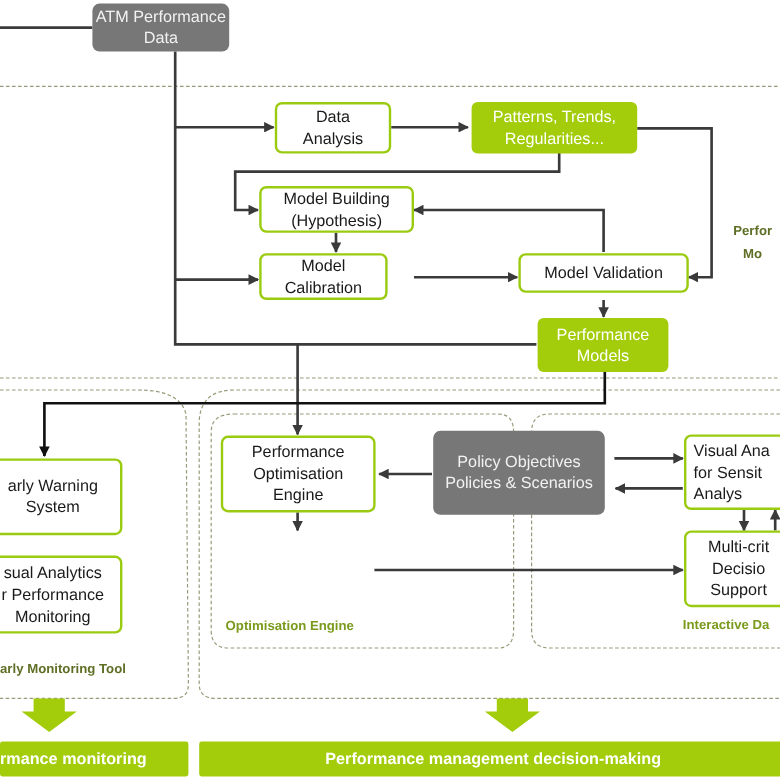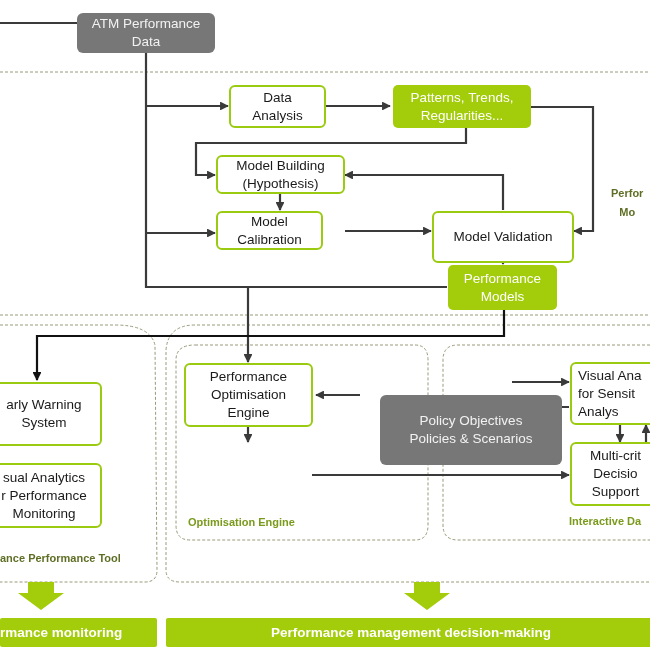--- a/index.html
+++ b/index.html
@@ -60,54 +60,54 @@
     <line x1="569" y1="407" x2="513" y2="407" marker-end="url(#arr)"></line>
     <line x1="620" y1="425" x2="620" y2="442" marker-end="url(#arr)"></line>
     <line x1="646" y1="442" x2="646" y2="425" marker-end="url(#arr)"></line>
   </g>
   <polyline points="504,310 504,336 37,336 37,380" fill="none" stroke="#111" stroke-width="2.2" marker-end="url(#arrk)"></polyline>
 
   <path d="M28,582 L54,582 L54,593 L64,593 L41,610 L18,593 L28,593 z" fill="#a3cc0a"></path>
   <path d="M414,582 L440,582 L440,593 L450,593 L427,610 L404,593 L414,593 z" fill="#a3cc0a"></path>
 </svg>
 
-<div class="box gray" style="left:77px;top:3px;width:138px;height:40px;margin-top:10px;">ATM Performance
+<div class="box gray" style="left:77px;top:3px;width:114px;height:40px;">ATM Performance
 Data</div>
 <div class="box white" style="left:229px;top:85px;width:97px;height:43px;">Data
 Analysis</div>
 <div class="box green" style="left:393px;top:85px;width:138px;height:43px;">Patterns, Trends,
 Regularities...</div>
 <div class="box white" style="left:216px;top:155px;width:129px;height:39px;">Model Building
 (Hypothesis)</div>
 <div class="box white" style="left:216px;top:211px;width:107px;height:39px;">Model
 Calibration</div>
-<div class="box white" style="left:432px;top:211px;width:142px;height:52px;">Model Validation</div>
+<div class="box white" style="left:432px;top:211px;width:142px;height:33px;">Model Validation</div>
 <div class="box green" style="left:448px;top:265px;width:109px;height:45px;">Performance
 Models</div>
 
 <div class="box white" style="left:-14px;top:382px;width:116px;height:64px;">arly Warning
 System</div>
 <div class="box white" style="left:-14px;top:463px;width:116px;height:65px;">sual Analytics
 r Performance
 Monitoring</div>
 
 <div class="box white" style="left:184px;top:363px;width:129px;height:64px;">Performance
 Optimisation
 Engine</div>
-<div class="box gray" style="left:380px;top:359px;width:182px;height:70px;margin-top:36px;">Policy Objectives
+<div class="box gray" style="left:361px;top:359px;width:143px;height:70px;">Policy Objectives
 Policies &amp; Scenarios</div>
 <div class="box white" style="left:570px;top:362px;width:100px;height:63px;justify-content:flex-start;padding-left:6px;text-align:left;">Visual Ana
 for Sensit
 Analys</div>
 <div class="box white" style="left:570px;top:442px;width:100px;height:64px;justify-content:flex-start;padding-left:18px;">Multi-crit
 Decisio
 Support</div>
 
 <div class="label" style="left:611px;top:184px;line-height:19px;white-space:pre;text-align:center;">Perfor
 Mo</div>
-<div class="label" style="left:0px;top:552px;">ance Performance Tool</div>
+<div class="label" style="left:0px;top:552px;">arly Monitoring Tool</div>
 <div class="label small" style="left:188px;top:516px;">Optimisation  Engine</div>
 <div class="label small" style="left:569px;top:515px;">Interactive Da</div>
 
 <div class="bar" style="left:0px;top:618px;width:157px;height:29px;justify-content:flex-start;padding-left:0;">rmance monitoring</div>
 <div class="bar" style="left:166px;top:618px;width:490px;height:29px;">Performance management decision-making</div>
 
 </div>
 
 </body></html>

